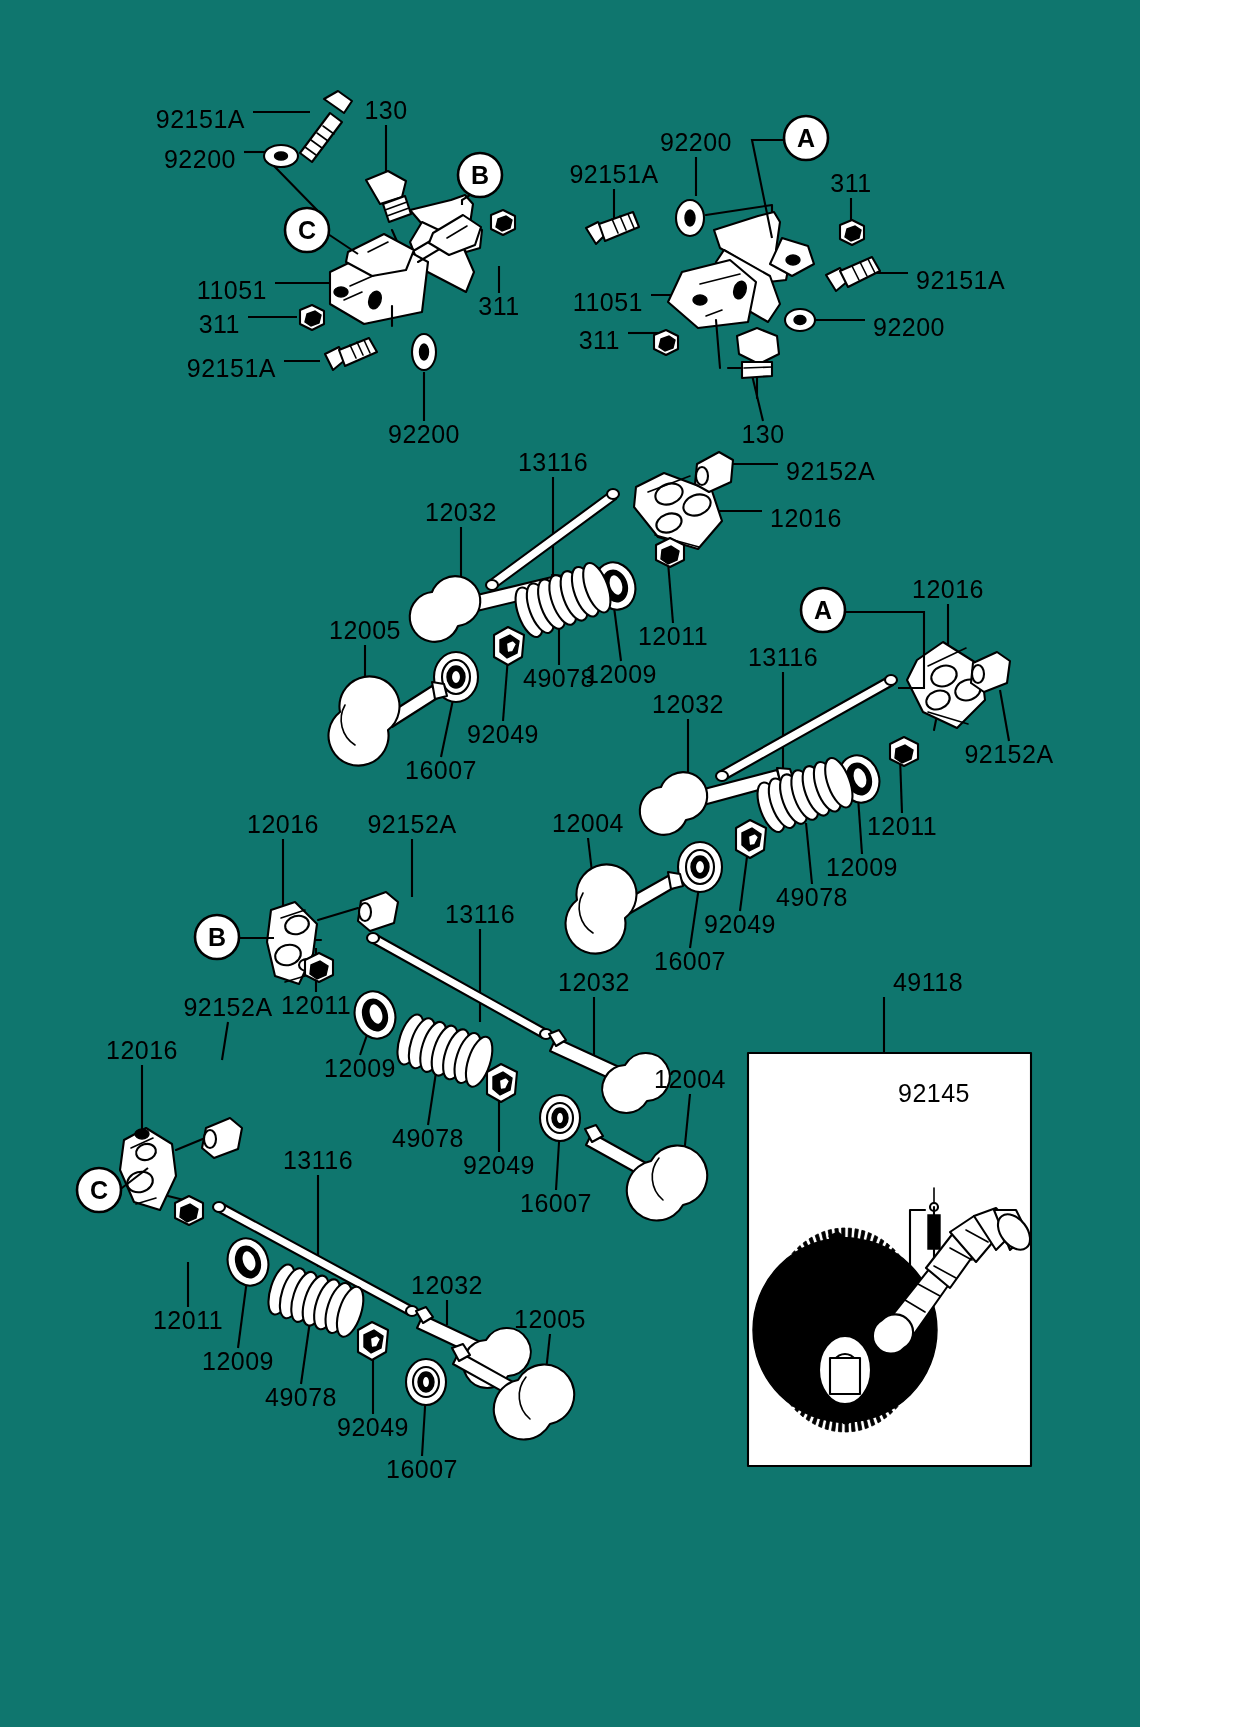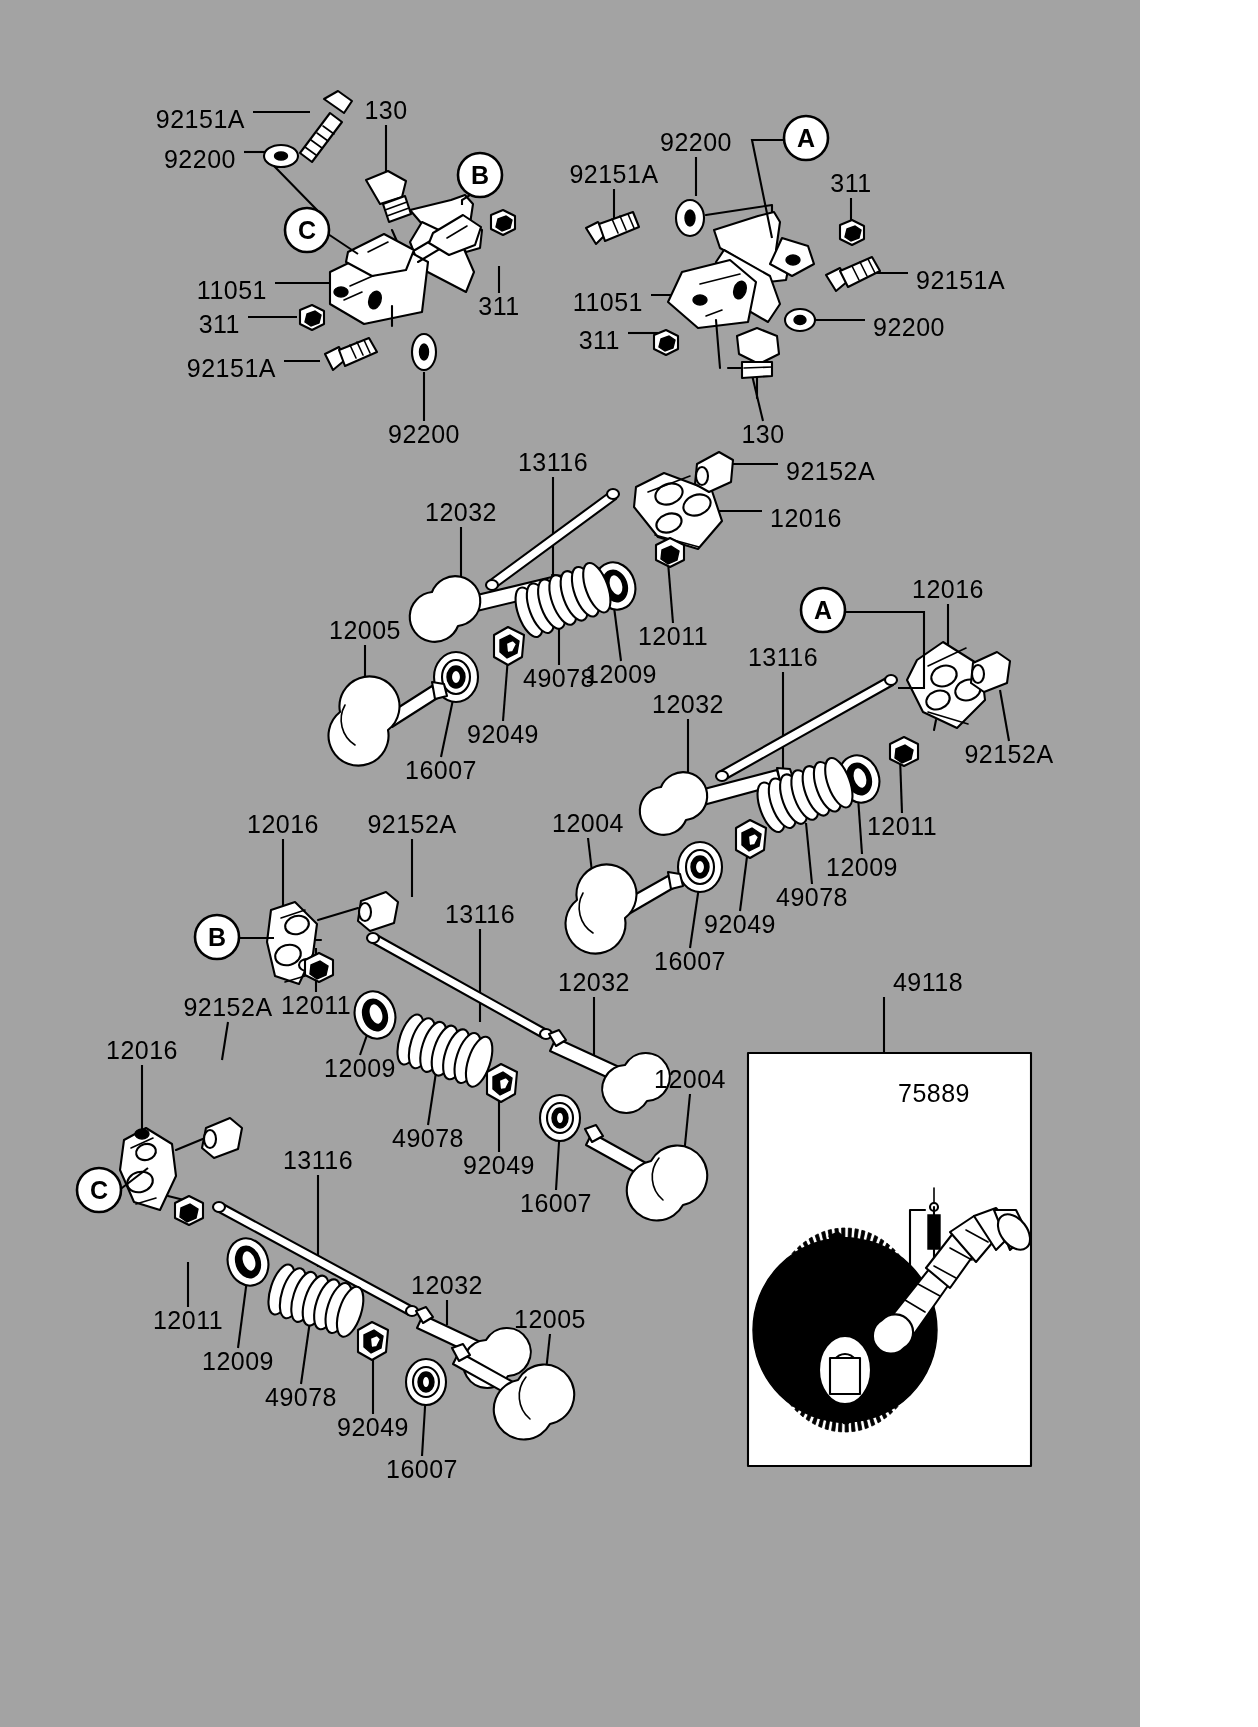--- a/index.html
+++ b/index.html
@@ -2,21 +2,21 @@
 <html><head>
 <meta charset="utf-8">
 <title>Valve / Camshaft Parts Diagram</title>
 <style>
   html,body{margin:0;padding:0;background:#ffffff;}
   body{font-family:"Liberation Sans", sans-serif;}
   #sheet{
     position:relative;
     width:1140px;
     height:1727px;
-    background:#a3a3a3;
+    background:#0f766e;
     overflow:hidden;
   }
   #svgroot{position:absolute;left:0;top:0;width:1258px;height:1727px;}
   .lbl{
     position:absolute;
     font-family:"Liberation Sans", sans-serif;
     font-size:25px;
     color:#000000;
     letter-spacing:0.5px;
     white-space:nowrap;
@@ -590,21 +590,21 @@
       <div class="lbl c" style="left: 142px; top: 1038px;">12016</div>
       <div class="lbl c" style="left: 318px; top: 1148px;">13116</div>
       <div class="lbl c" style="left: 447px; top: 1273px;">12032</div>
       <div class="lbl c" style="left: 188px; top: 1308px;">12011</div>
       <div class="lbl c" style="left: 238px; top: 1349px;">12009</div>
       <div class="lbl c" style="left: 301px; top: 1385px;">49078</div>
       <div class="lbl c" style="left: 373px; top: 1415px;">92049</div>
       <div class="lbl c" style="left: 422px; top: 1457px;">16007</div>
       <div class="lbl c" style="left: 550px; top: 1307px;">12005</div>
       <div class="lbl c" style="left: 928px; top: 970px;">49118</div>
-      <div class="lbl c" style="left: 934px; top: 1081px;">75889</div>
+      <div class="lbl c" style="left: 934px; top: 1081px;">92145</div>
     </div>
 
 <div id="callouts-layer">
       <div class="cl" style="left: 806px; top: 138px;">A</div>
       <div class="cl" style="left: 480px; top: 175px;">B</div>
       <div class="cl" style="left: 307px; top: 230px;">C</div>
       <div class="cl" style="left: 823px; top: 610px;">A</div>
       <div class="cl" style="left: 217px; top: 937px;">B</div>
       <div class="cl" style="left: 99px; top: 1190px;">C</div>
     </div>

